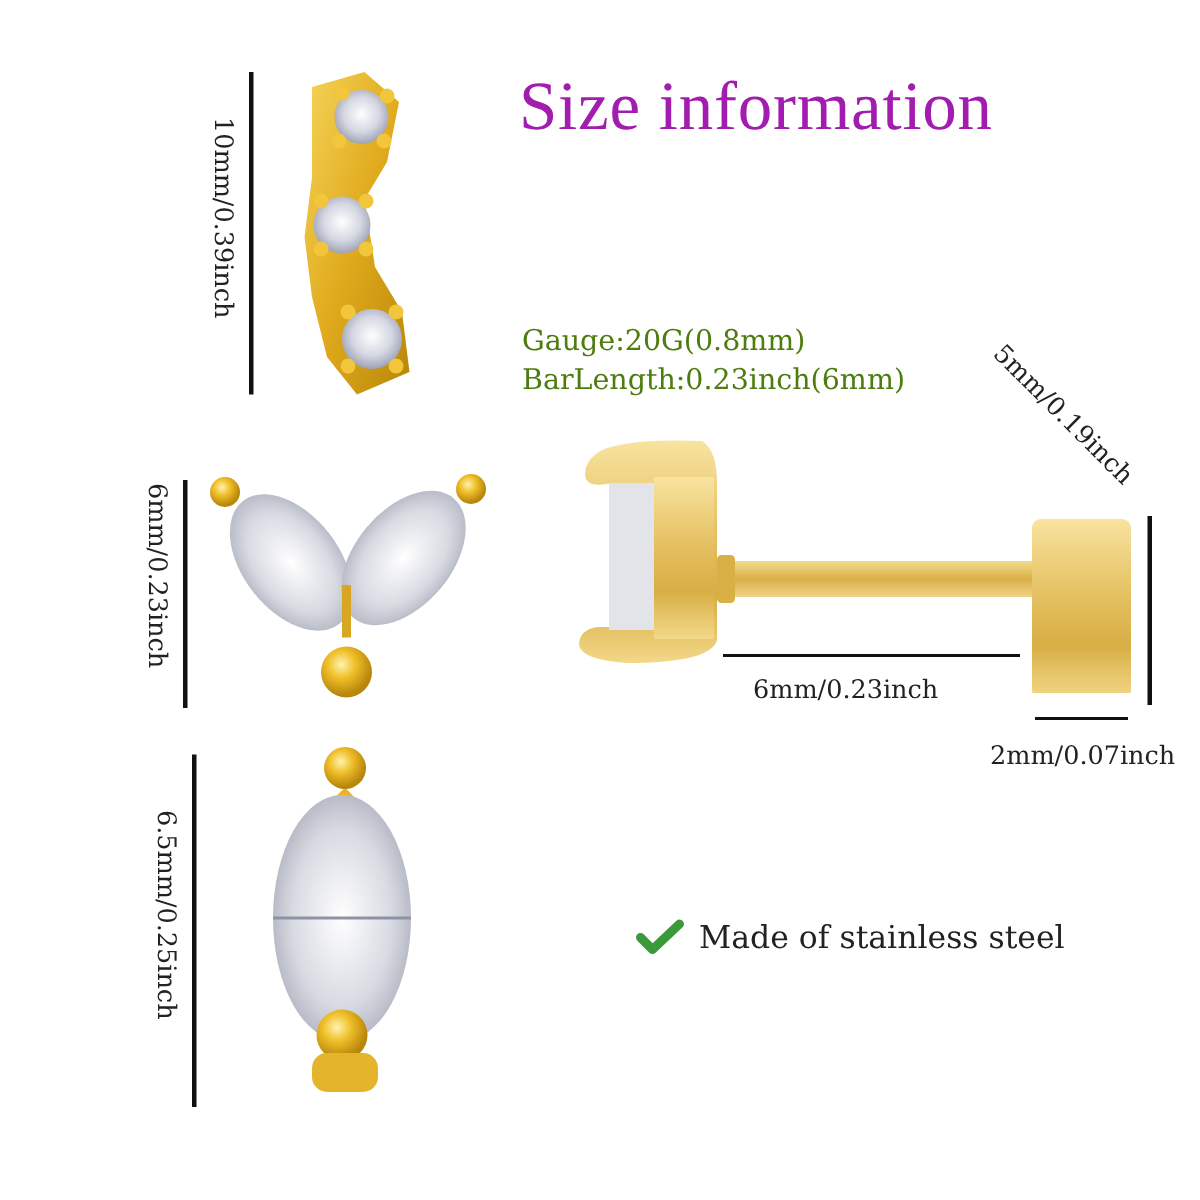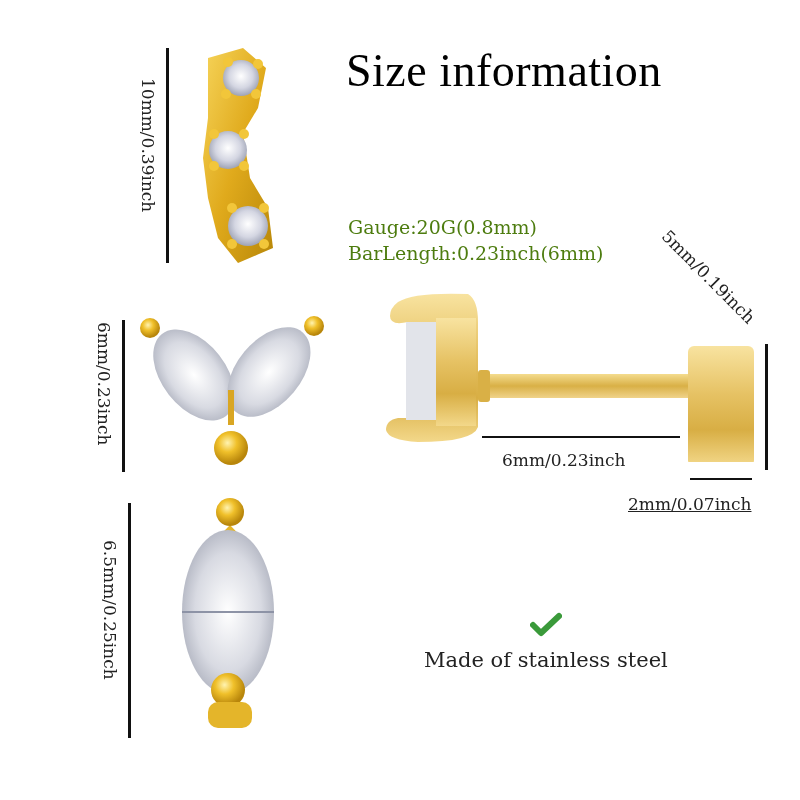--- a/index.html
+++ b/index.html
@@ -1,25 +1,25 @@
 <!DOCTYPE html>
 <html><head>
   <meta charset="utf-8">
   <style>
     html, body { margin: 0; padding: 0; }
     body { width: 800px; height: 800px; background: #ffffff; position: relative; overflow: hidden; font-family: "DejaVu Serif", "Liberation Serif", serif; color: #1a1a1a; }
     .abs { position: absolute; }
-    .title { left: 346px; top: 44px; font-size: 46px; font-family: "Liberation Serif", serif; color: #000000; letter-spacing: 0.5px; }
+    .title { left: 346px; top: 44px; font-size: 46px; font-family: "Liberation Serif", serif; color: #a21caf; letter-spacing: 0.5px; }
     .spec { left: 348px; font-size: 19px; font-family: "DejaVu Serif", serif; color: #4d7c0f; }
     .vline { width: 3px; background: #111; }
     .hline { height: 3px; background: #111; }
     .vlabel { font-size: 17px; color: #222; white-space: nowrap; transform-origin: left top; transform: rotate(90deg); }
     .label { font-size: 17px; color: #222; white-space: nowrap; }
     .diag { left: 672px; top: 226px; font-size: 17px; color: #222; white-space: nowrap; transform-origin: left top; transform: rotate(45deg); }
-    .material { left: 424px; top: 612px; display: flex; align-items: center; gap: 10px; font-size: 21px; font-family: "DejaVu Serif", serif; color: #222; flex-direction: column; }
+    .material { left: 424px; top: 612px; display: flex; align-items: center; gap: 10px; font-size: 21px; font-family: "DejaVu Serif", serif; color: #222; }
     svg { display: block; }
   </style>
 </head>
 <body>
 
 <div class="abs title">Size information</div>
 
 <div class="abs spec" style="top:216px;">Gauge:20G(0.8mm)</div>
 <div class="abs spec" style="top:242px;">BarLength:0.23inch(6mm)</div>
 
@@ -135,21 +135,21 @@
 
     <rect x="310" y="54" width="66" height="120" rx="6" fill="url(#g4)"></rect>
   </svg>
 </div>
 
 <div class="abs hline" style="left:482px; top:436px; height:2px; width:198px;"></div>
 <div class="abs label" style="left:502px; top:450px;">6mm/0.23inch</div>
 <div class="abs vline" style="left:765px; top:344px; height:126px;"></div>
 <div class="abs diag">5mm/0.19inch</div>
 <div class="abs hline" style="left:690px; top:478px; height:2px; width:62px;"></div>
-<div class="abs label" style="left:628px; top:494px;text-decoration:underline;">2mm/0.07inch</div>
+<div class="abs label" style="left:660px; top:494px;">2mm/0.07inch</div>
 
 <div class="abs material">
   <span>
     <svg width="32" height="26" viewBox="0 0 32 26">
       <path d="M3 13 L11 21 L29 4" fill="none" stroke="#3a9a3a" stroke-width="6" stroke-linecap="round" stroke-linejoin="round"></path>
     </svg>
   </span>
   <span>Made of stainless steel</span>
 </div>
 

